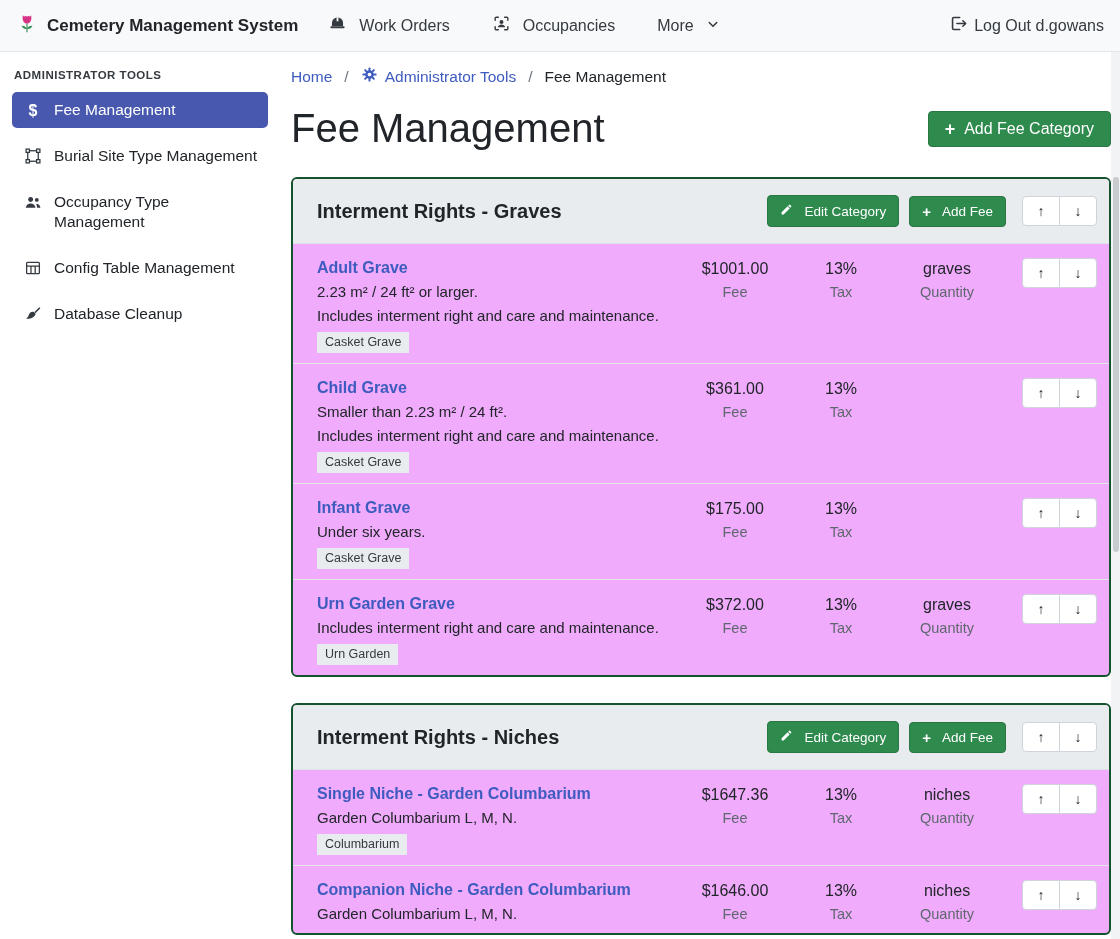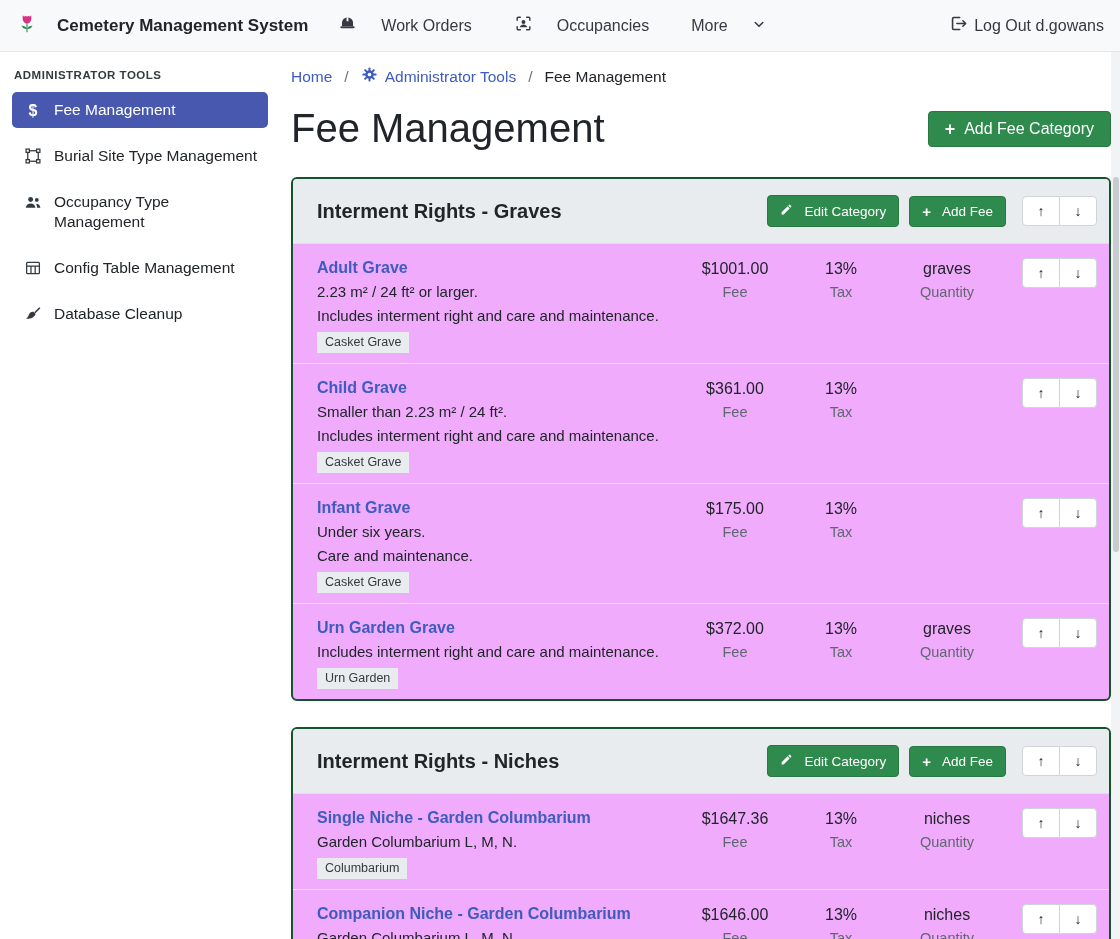--- a/index.html
+++ b/index.html
@@ -3,24 +3,24 @@
 <meta charset="utf-8">
 <style>
   * { box-sizing: border-box; margin: 0; padding: 0; }
   html, body { width: 1120px; height: 939px; overflow: hidden; }
   body { font-family: "Liberation Sans", sans-serif; background: #fff; color: #212529; }
   a { text-decoration: none; color: inherit; }
   button { font-family: inherit; cursor: pointer; background: none; border: none; }
 
   
   .navbar { height: 52px; background: #f8f9fa; border-bottom: 1px solid #e4e7ea; display: flex; align-items: center; padding: 0 16px; }
-  .brand { display: flex; align-items: center; gap: 19px; margin-right: 30px; }
+  .brand { display: flex; align-items: center; gap: 9px; margin-right: 30px; }
   .brand-text { font-size: 17px; font-weight: 700; color: #212529; }
   .nav-links { display: flex; align-items: center; gap: 42px; flex: 1; }
-  .nav-link { display: flex; align-items: center; gap: 24px; font-size: 16px; color: #343a40; }
+  .nav-link { display: flex; align-items: center; gap: 12px; font-size: 16px; color: #343a40; }
   .logout { display: flex; align-items: center; gap: 6px; font-size: 16px; color: #343a40; margin-left: auto; }
 
   
   .app { display: flex; height: 887px; }
   .sidebar { width: 280px; flex: none; padding-top: 4px; background: #fff; }
   .side-heading { font-size: 11.5px; font-weight: 700; letter-spacing: .5px; color: #343a40; padding: 13px 14px 11px; }
   .side-item { display: flex; align-items: flex-start; gap: 10px; margin: 0 12px 10px; padding: 8px 10px; border-radius: 5px; font-size: 15.5px; line-height: 20px; color: #212529; }
   .side-item.active { background: #4858ae; color: #fff; }
   .s-icon { width: 22px; flex: none; display: flex; justify-content: center; margin-top: 1px; }
   .dollar { font-weight: 700; font-size: 16px; line-height: 19px; }
@@ -299,21 +299,20 @@
                 <span>↓</span>
               </button>
           </span>
         </div>
       </div>
 
       <div class="fee-row">
         <div class="fee-main">
           <a class="fee-name" href="#">Infant Grave</a>
           <div class="fee-desc">Under six years.</div>
-          <div class="fee-desc">Care and maintenance.</div>
           <span class="badge">Casket Grave</span>
         </div>
         <div class="fee-col">
           <div class="val">$175.00</div>
           <div class="lab">Fee</div>
         </div>
         <div class="fee-col">
           <div class="val">13%</div>
           <div class="lab">Tax</div>
         </div>

